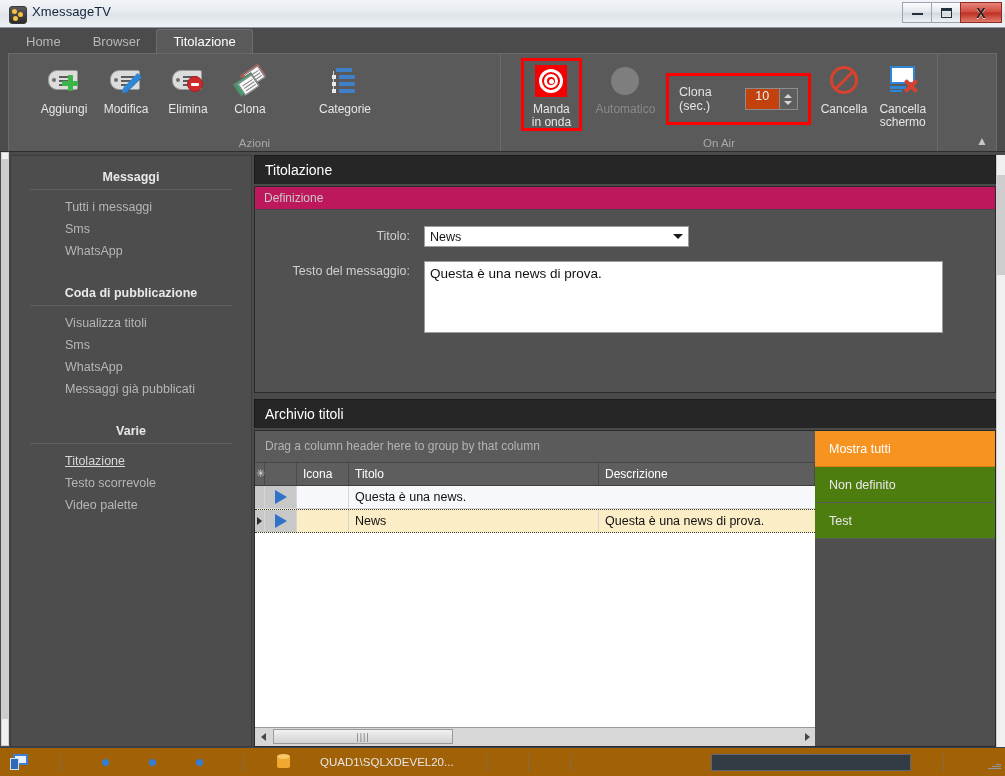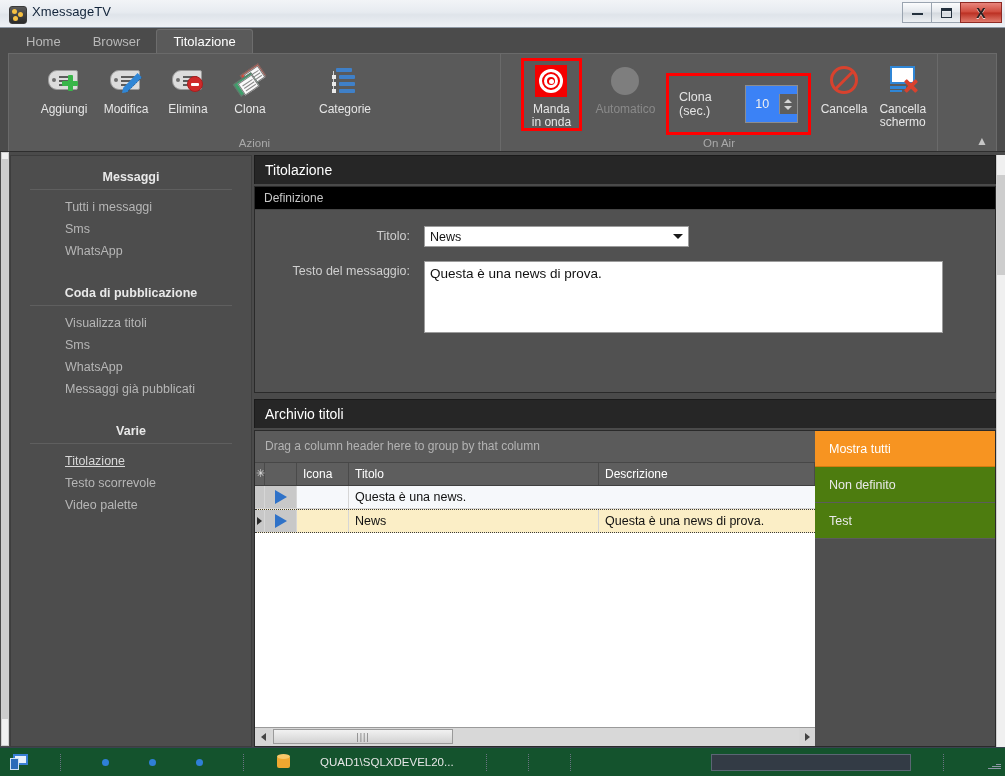--- a/index.html
+++ b/index.html
@@ -156,21 +156,21 @@
   .mon .x:before,.mon .x:after{content:"";position:absolute;left:5px;top:-1px;width:4px;height:16px;
         background:#d8422e;border-radius:1px;}
   .mon .x:before{transform:rotate(45deg);} .mon .x:after{transform:rotate(-45deg);}
 
   
   .durata{
     display:flex;align-items:center;margin:16px 0 0 6px;padding:9px 10px;
     outline:3px solid #ff0000;
   }
   .durata .lbl{font-size:12.5px;color:#e4e4e4;margin-right:9px;}
-  .spin{display:flex;align-items:center;border:1px solid #8d8d8d;background:#3b82f6;height:38px;box-sizing:border-box;}
+  .spin{display:flex;border:1px solid #8d8d8d;background:#c2410c;height:22px;box-sizing:border-box;}
   .spin .val{width:33px;text-align:center;font-size:12.5px;color:#efefef;}
   .spin .arr{width:17px;height:20px;border-left:1px solid #8d8d8d;display:flex;flex-direction:column;
              align-items:center;justify-content:center;gap:3px;background:#5e5e5e;}
   .spin .up,.spin .dn{width:0;height:0;border-left:4px solid transparent;border-right:4px solid transparent;}
   .spin .up{border-bottom:4px solid #d4d4d4;}
   .spin .dn{border-top:4px solid #d4d4d4;}
   .collapse{position:absolute;right:8px;bottom:3px;font-size:12px;color:#c6c6c6;}
 
   
   .edge-scroll{position:absolute;left:1px;top:152px;width:8px;height:594px;background:#f0f0f0;border:1px solid #cfcfcf;box-sizing:border-box;}
@@ -192,21 +192,21 @@
   .sec-title{
     background:#262626;color:#ffffff;font-size:14px;padding:6px 0 6px 10px;
     border:1px solid #1b1b1b;border-bottom:none;box-sizing:border-box;
   }
   .panel-top{position:absolute;left:0;top:0;right:9px;height:238px;box-sizing:border-box;}
   .panel-top .box{
     position:absolute;left:0;top:31px;right:0;bottom:0;background:#515151;
     border:1px solid #2a2a2a;box-sizing:border-box;
   }
   .sub-head{
-    background:#000000;color:#c8c8c8;font-size:12px;padding:4px 1px 4px 9px;
+    background:#be185d;color:#c8c8c8;font-size:12px;padding:4px 1px 4px 9px;
     border-bottom:1px solid #454545;
   }
   .form{padding:16px 0 0 0;position:relative;height:100%;box-sizing:border-box;}
   .frow{display:flex;align-items:flex-start;margin-bottom:14px;}
   .flabel{width:155px;text-align:right;padding-right:14px;font-size:12.5px;color:#cfcfcf;line-height:20px;}
   .combo-dark{
     width:148px;height:21px;box-sizing:border-box;background:#5b5b5b;border:1px solid #7a7a7a;
     display:flex;align-items:center;
   }
   .combo-dark .txt{flex:1;font-size:12.5px;color:#cdcdcd;padding-left:5px;}
@@ -265,21 +265,21 @@
     height:36px;display:flex;align-items:center;padding-left:14px;font-size:12.5px;color:#e9e9e9;
     border-bottom:1px solid #5c5c5c;box-sizing:border-box;background:#4d7c0f;
   }
   .filt.active{background:#f79421;color:#ffffff;border-bottom:1px solid #d37c10;}
 
   .right-scroll{position:absolute;right:0;top:0;width:9px;bottom:0;background:#f0f0f0;border-left:1px solid #cfcfcf;box-sizing:border-box;}
   .right-scroll .thumb{position:absolute;left:0;top:20px;width:8px;height:100px;background:#cdcdcd;}
 
   
   .statusbar{
-    position:absolute;left:0;bottom:0;width:1005px;height:29px;background:#14532d;
+    position:absolute;left:0;bottom:0;width:1005px;height:29px;background:#a16207;
     border-top:1px solid #394350;box-sizing:border-box;display:flex;align-items:center;gap:24px;
   }
   .sb-mon{margin-left:10px;width:18px;height:16px;position:relative;}
   .sb-mon .a{position:absolute;left:3px;top:0;width:15px;height:11px;background:#3a7fd5;}
   .sb-mon .b{position:absolute;left:5px;top:2px;width:11px;height:7px;background:#e8f1fb;}
   .sb-mon .c{position:absolute;left:0;top:4px;width:9px;height:12px;background:#2c6bb8;border:1px solid #cfe0f3;box-sizing:border-box;}
   .vsep{width:1px;height:17px;border-left:1px dotted #6a7482;margin:0 8px;}
   .dot{width:7px;height:7px;border-radius:50%;background:#2f7fd6;margin:0 8px;}
   .dbico{width:13px;height:16px;position:relative;margin-right:6px;}
   .dbico .body{position:absolute;left:0;top:2px;width:13px;height:12px;background:#f0a830;border-radius:2px;}

